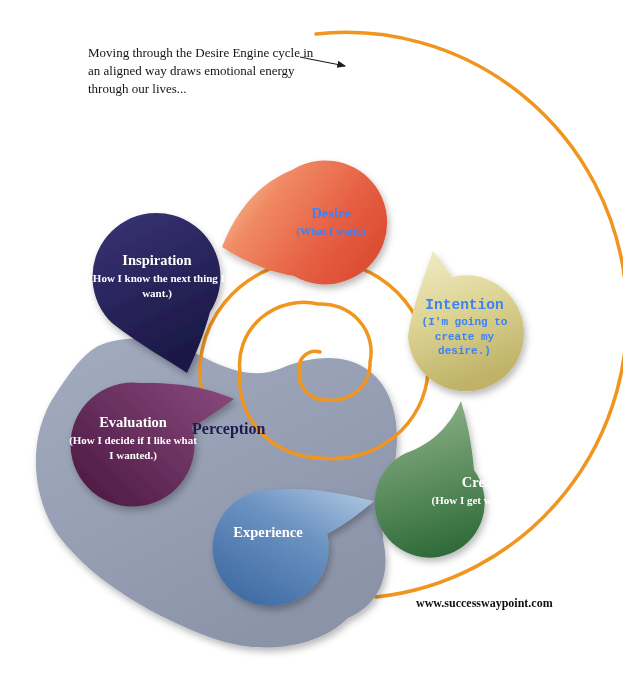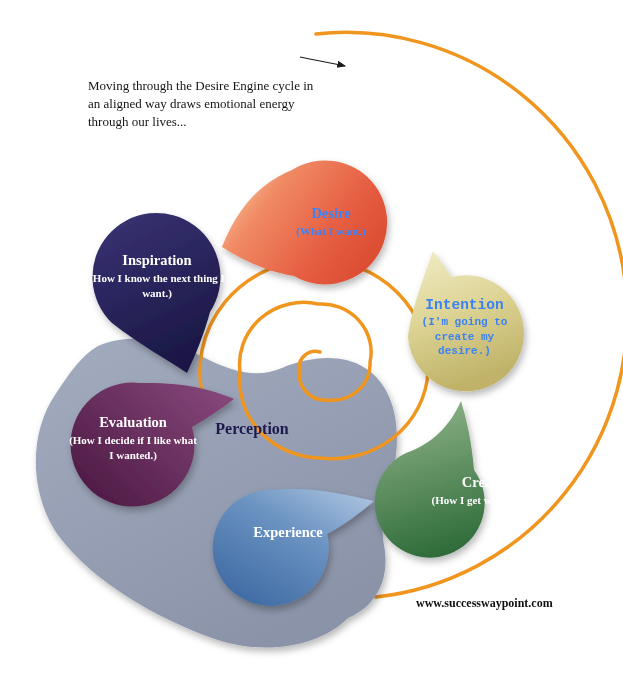--- a/index.html
+++ b/index.html
@@ -3,29 +3,29 @@
 <meta charset="utf-8">
 <style>
   html,body { margin:0; padding:0; background:#ffffff; }
   .canvas {
     position:relative; width:623px; height:691px; background:#ffffff;
     font-family:"Liberation Serif", "DejaVu Serif", serif; overflow:hidden;
   }
   .layer-svg { position:absolute; left:0; top:0; }
   .annotation {
     position:absolute; left:88px; top:44px; width:236px;
-    font-size:13px; line-height:1.38; color:#141414;margin-top:33px;
+    font-size:13px; line-height:1.38; color:#141414;
   }
   .blob-label { position:absolute; text-align:center; pointer-events:none; }
   .blob-label .t { display:block; font-weight:bold; font-size:14.5px; }
   .blob-label .s { display:block; font-weight:bold; font-size:11px; line-height:1.32; margin-top:2px; }
   .dark  { color:#3b82f6; }
   .light { color:#ffffff; }
   .perception-label {
-    position:absolute; left:192px; top:420px; width:120px; text-align:center;
+    position:absolute; left:192px; top:420px; width:120px; text-align:left;
     font-size:16px; font-weight:bold; color:#1D1A4E;
   }
   .website {
     position:absolute; left:416px; top:596px;
     font-size:12px; font-weight:bold; color:#101010;
   }
 </style>
 </head>
 <body>
 
@@ -141,21 +141,21 @@
   <div class="blob-label dark" style="left:407px; top:297px; width:115px;font-family:Liberation Mono, monospace;">
     <span class="t">Intention</span>
     <span class="s">(I'm going to create my desire.)</span>
   </div>
 
   <div class="blob-label light" style="left:386px; top:474px; width:118px;margin-left:44px;">
     <span class="t">Creation</span>
     <span class="s">(How I get what I want.)</span>
   </div>
 
-  <div class="blob-label light" style="left:202px; top:524px; width:132px;margin-left:20px;">
+  <div class="blob-label light" style="left:202px; top:524px; width:132px;">
     <span class="t">Experience</span>
   </div>
 
   <div class="blob-label light" style="left:68px; top:414px; width:130px;">
     <span class="t">Evaluation</span>
     <span class="s">(How I decide if I like what I wanted.)</span>
   </div>
 
   <div class="blob-label light" style="left:88px; top:252px; width:138px;">
     <span class="t">Inspiration</span>

